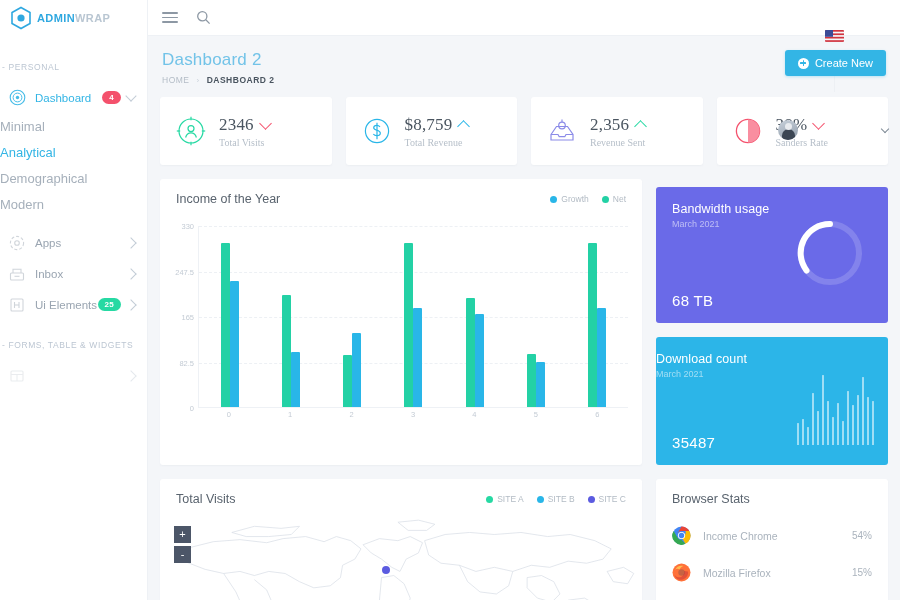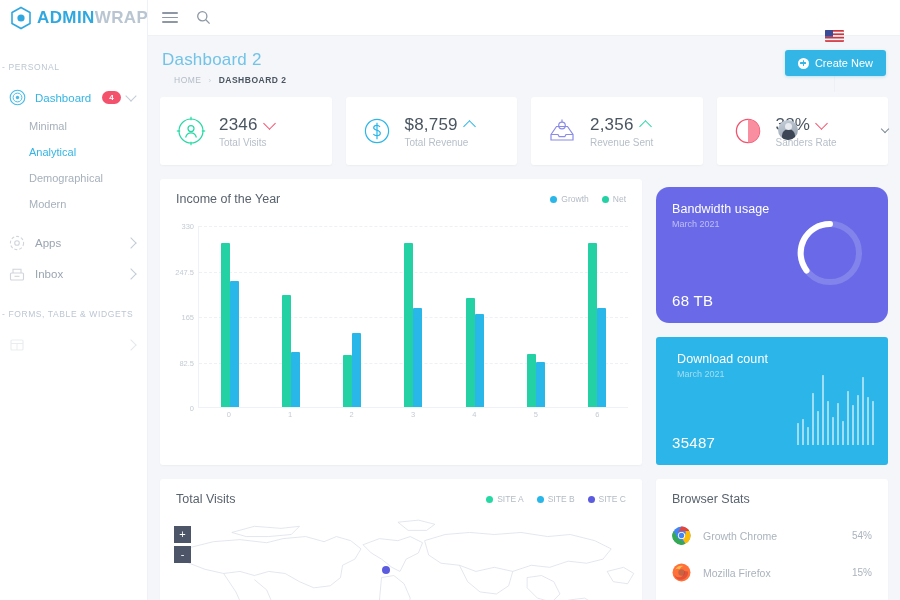--- a/index.html
+++ b/index.html
@@ -14,21 +14,21 @@
   .app { display: flex; width: 900px; height: 600px; }
 
   
   .sidebar {
     width: 148px; min-width: 148px; height: 600px;
     background: #ffffff; position: relative; overflow: hidden;
     border-right: 1px solid #eef1f5;
   }
   .brand { height: 36px; display: flex; align-items: center; padding: 0 0 0 10px; }
   .brand-logo { width: 22px; height: 24px; position: relative; flex: none; margin-right: 5px; }
-  .brand-text { font-size: 17px; font-weight: bold; letter-spacing: .4px; color: #2fa8e0; }
+  .brand-text { font-size: 11px; font-weight: bold; letter-spacing: .4px; color: #2fa8e0; }
   .brand-text .light { color: #b9c6d2; font-weight: bold; }
 
   .section-label {
     font-size: 8.5px; color: #bcc6d2; letter-spacing: .6px;
     padding: 26px 0 10px 2px; text-transform: uppercase;
   }
   .nav-item {
     display: flex; align-items: center; height: 31px;
     padding: 0 10px 0 8px; cursor: pointer; position: relative;
   }
@@ -44,21 +44,21 @@
   .badge.green { background: #26d9a3; }
   .chev {
     width: 8px; height: 8px; border-right: 1.2px solid #c3ccd6;
     border-bottom: 1.2px solid #c3ccd6; transform: rotate(-45deg);
     margin-right: 2px; flex: none;
   }
   .chev.down { transform: rotate(45deg); margin-bottom: 3px; }
   .subnav { padding-left: 0; }
   .sub-item {
     height: 26px; display: flex; align-items: center;
-    padding-left: 29px; font-size: 11px; color: #a6b0bb; cursor: pointer;
+    font-size: 13px; color: #a6b0bb; cursor: pointer;
   }
   .sub-item.active { color: #33b5e5; }
 
   
   .main { flex: 1; height: 600px; display: flex; flex-direction: column; overflow: hidden; }
   .topbar {
     height: 36px; background: #fff; display: flex; align-items: center;
     padding: 0 10px 0 14px; border-bottom: 1px solid #eef1f5; flex: none;
   }
   .hamb { width: 16px; height: 11px; display: flex; flex-direction: column; justify-content: space-between; cursor: pointer; }
@@ -88,21 +88,21 @@
     content: ""; position: absolute; width: 7px; height: 7px; border-radius: 50%;
     background: #e8ebef; left: 6.5px; top: 3px; z-index: 2;
   }
   .profile-name { font-size: 11.5px; color: #6b7683; }
 
   .content { flex: 1; overflow: hidden; padding: 0 10px; }
 
   .page-head { display: flex; align-items: flex-start; padding: 14px 4px 12px 4px; }
   .page-title { font-size: 17px; color: #72c3e8; font-weight: normal; letter-spacing: .2px; }
   .breadcrumb { display: flex; align-items: center; gap: 7px; margin-top: 5px; font-size: 8.5px; letter-spacing: .5px; }
-  .bc-home { color: #b4bdc7; text-transform: uppercase; cursor: pointer; margin-left: 12px; }
+  .bc-home { color: #b4bdc7; text-transform: uppercase; cursor: pointer; }
   .bc-sep { color: #cbd3db; font-size: 8px; }
   .bc-current { color: #4a5560; text-transform: uppercase; font-weight: bold; }
   .page-head-spacer { flex: 1; }
   .btn-create {
     background: #33b5e5; color: #fff; border: none; border-radius: 3px;
     font-size: 11px; padding: 7px 13px; display: flex; align-items: center; gap: 6px;
     cursor: pointer; font-family: inherit; box-shadow: 0 1px 3px rgba(51,181,229,.3);
   }
   .plus-circle {
     width: 11px; height: 11px; border-radius: 50%; background: #fff;
@@ -113,20 +113,21 @@
   }
   .plus-circle::before { width: 6px; height: 1.6px; left: 2.5px; top: 4.7px; }
   .plus-circle::after { height: 6px; width: 1.6px; top: 2.5px; left: 4.7px; }
 
   
   .stats-row { display: flex; gap: 14px; padding: 0 2px; }
   .stat-card {
     flex: 1; background: #fff; border-radius: 3px; height: 68px;
     display: flex; align-items: center; padding: 0 16px; gap: 13px;
     box-shadow: 0 1px 2px rgba(100,120,140,.06);
+    font-family: Liberation Serif, serif;
   }
   .stat-icon { width: 30px; height: 30px; flex: none; }
   .stat-body { display: flex; flex-direction: column; }
   .stat-top { display: flex; align-items: center; gap: 7px; }
   .stat-value { font-size: 17px; color: #4a5560; font-weight: normal; letter-spacing: .2px; }
   .arrow { width: 9px; height: 9px; border-left: 1.4px solid; border-top: 1.4px solid; flex: none; }
   .arrow.up { transform: rotate(45deg); margin-top: 3px; }
   .arrow.down { transform: rotate(225deg); margin-bottom: 3px; }
   .stat-label { font-size: 10px; color: #b6bfc9; margin-top: 2px; }
 
@@ -153,31 +154,31 @@
   .bars { position: absolute; left: 0; right: 0; bottom: 0; top: 0; display: flex; }
   .bar-group { flex: 1; display: flex; align-items: flex-end; justify-content: center; gap: 0px; }
   .bar { width: 9px; border-radius: 1px 1px 0 0; }
   .bar.net { background: #23d1a5; }
   .bar.growth { background: #29b6e8; }
   .x-axis { position: absolute; left: 38px; right: 14px; top: 198px; display: flex; }
   .x-tick { flex: 1; text-align: center; font-size: 7.5px; color: #c3cbd4; }
 
   .side-col { width: 232px; display: flex; flex-direction: column; gap: 14px; }
   .bw-card {
-    height: 136px; background: #6a6ae8; border-radius: 13px; position: relative;
+    height: 136px; background: #6a6ae8; border-radius: 3px; position: relative;
     overflow: hidden; padding: 15px 16px; color: #fff;
   }
   .bw-title { font-size: 12.5px; font-weight: normal; letter-spacing: .1px; }
   .bw-sub { font-size: 9px; color: rgba(255,255,255,.55); margin-top: 3px; }
   .bw-value { font-size: 15px; position: absolute; left: 16px; bottom: 14px; letter-spacing: .3px; }
   .donut { position: absolute; right: 22px; top: 30px; }
 
   .dl-card {
     height: 128px; background: #2cb5e8; border-radius: 3px; position: relative;
-    overflow: hidden; padding: 15px 21px; color: #fff;
+    overflow: hidden; padding: 15px 0; color: #fff;
   }
   .dl-value { font-size: 15px; position: absolute; left: 16px; bottom: 14px; letter-spacing: .3px; }
   .spark { position: absolute; right: 14px; bottom: 20px; height: 62px; display: flex; align-items: flex-end; gap: 2.5px; }
   .spark i { display: block; width: 2.5px; background: rgba(255,255,255,.55); border-radius: .5px; }
 
   
   .bottom-row { display: flex; gap: 14px; padding: 14px 2px 0 2px; align-items: flex-start; }
   .map-card { flex: 1; height: 150px; overflow: hidden; position: relative; }
   .map-area { position: relative; height: 100px; margin: 6px 0 0 0; overflow: hidden; }
   .map-zoom { position: absolute; left: 14px; top: 8px; z-index: 4; }
@@ -251,20 +252,33 @@
         <svg width="16" height="16" viewBox="0 0 16 16">
           <rect x="1.5" y="7" width="13" height="7" rx="1" fill="none" stroke="#aab3bd" stroke-width="1.1"></rect>
           <path d="M4 7V3.2h8V7" fill="none" stroke="#aab3bd" stroke-width="1.1"></path>
           <line x1="5.5" y1="10.3" x2="10.5" y2="10.3" stroke="#aab3bd" stroke-width="1.1"></line>
         </svg>
       </span>
       <span class="nav-label">Inbox</span>
       <span class="chev"></span>
     </div>
 
+    <div class="nav-item">
+      <span class="nav-icon">
+        <svg width="16" height="16" viewBox="0 0 16 16">
+          <rect x="2" y="2" width="12" height="12" rx="1" fill="none" stroke="#aab3bd" stroke-width="1.1"></rect>
+          <line x1="5.5" y1="5" x2="5.5" y2="11" stroke="#aab3bd" stroke-width="1.1"></line>
+          <line x1="5.5" y1="8" x2="10" y2="8" stroke="#aab3bd" stroke-width="1.1"></line>
+          <line x1="10" y1="5" x2="10" y2="11" stroke="#aab3bd" stroke-width="1.1"></line>
+        </svg>
+      </span>
+      <span class="nav-label">Ui Elements</span>
+      <span class="badge green">25</span>
+      <span class="chev"></span>
+    </div>
 
     <div class="section-label" style="padding-top:20px">- FORMS, TABLE &amp; WIDGETS</div>
 
 
     <div class="nav-item" style="opacity:.45">
       <span class="nav-icon">
         <svg width="16" height="16" viewBox="0 0 16 16">
           <rect x="2" y="3" width="12" height="10" rx="1" fill="none" stroke="#aab3bd" stroke-width="1.1"></rect>
           <line x1="2" y1="6.5" x2="14" y2="6.5" stroke="#aab3bd" stroke-width="1"></line>
           <line x1="8" y1="6.5" x2="8" y2="13" stroke="#aab3bd" stroke-width="1"></line>
@@ -596,21 +610,21 @@
             <span class="browser-icon">
               <svg width="19" height="19" viewBox="0 0 19 19">
                 <circle cx="9.5" cy="9.5" r="9" fill="#4285f4"></circle>
                 <path d="M9.5.5a9 9 0 017.8 4.5H9.5a4.5 4.5 0 00-3.9 2.2z" fill="#ea4335"></path>
                 <path d="M17.3 5a9 9 0 01-3.9 12.8l-3.9-6.8a4.5 4.5 0 003.9-6z" fill="#fbbc05"></path>
                 <path d="M13.4 17.8A9 9 0 011.7 5l3.9 6.7a4.5 4.5 0 003.9 2.3z" fill="#34a853"></path>
                 <circle cx="9.5" cy="9.5" r="3.6" fill="#fff"></circle>
                 <circle cx="9.5" cy="9.5" r="2.7" fill="#4285f4"></circle>
               </svg>
             </span>
-            <span class="browser-name">Growth Chrome</span>
+            <span class="browser-name">Income Chrome</span>
             <span class="browser-pct">54%</span>
           </div>
 
           <div class="browser-row">
             <span class="browser-icon">
               <svg width="19" height="19" viewBox="0 0 19 19">
                 <circle cx="9.5" cy="9.5" r="9" fill="#ff7139"></circle>
                 <path d="M3 7c1.5-3.5 5-5 8.5-4-2 .6-3.4 2-4 3.6C6 5.4 4.2 5.6 3 7z" fill="#ffbd4f"></path>
                 <path d="M16 8.5c.6 4-2.4 7.8-6.4 8.2-3.4.4-6.4-1.8-7.1-5 1.4 2.3 4.2 3.2 6.6 2.2 2.4-1 3.6-3.5 3-5.8 1.4-.2 2.8.8 3.9.4z" fill="#e2513a"></path>
                 <circle cx="9.5" cy="9.5" r="3.2" fill="#1e3a5f" opacity=".25"></circle>

